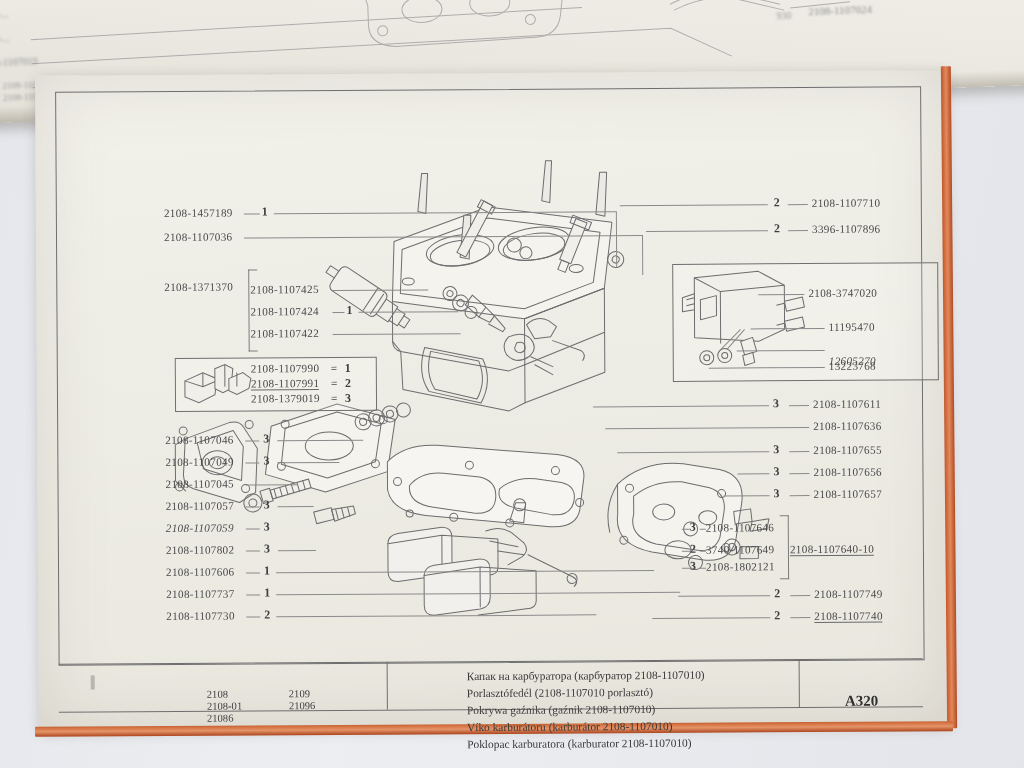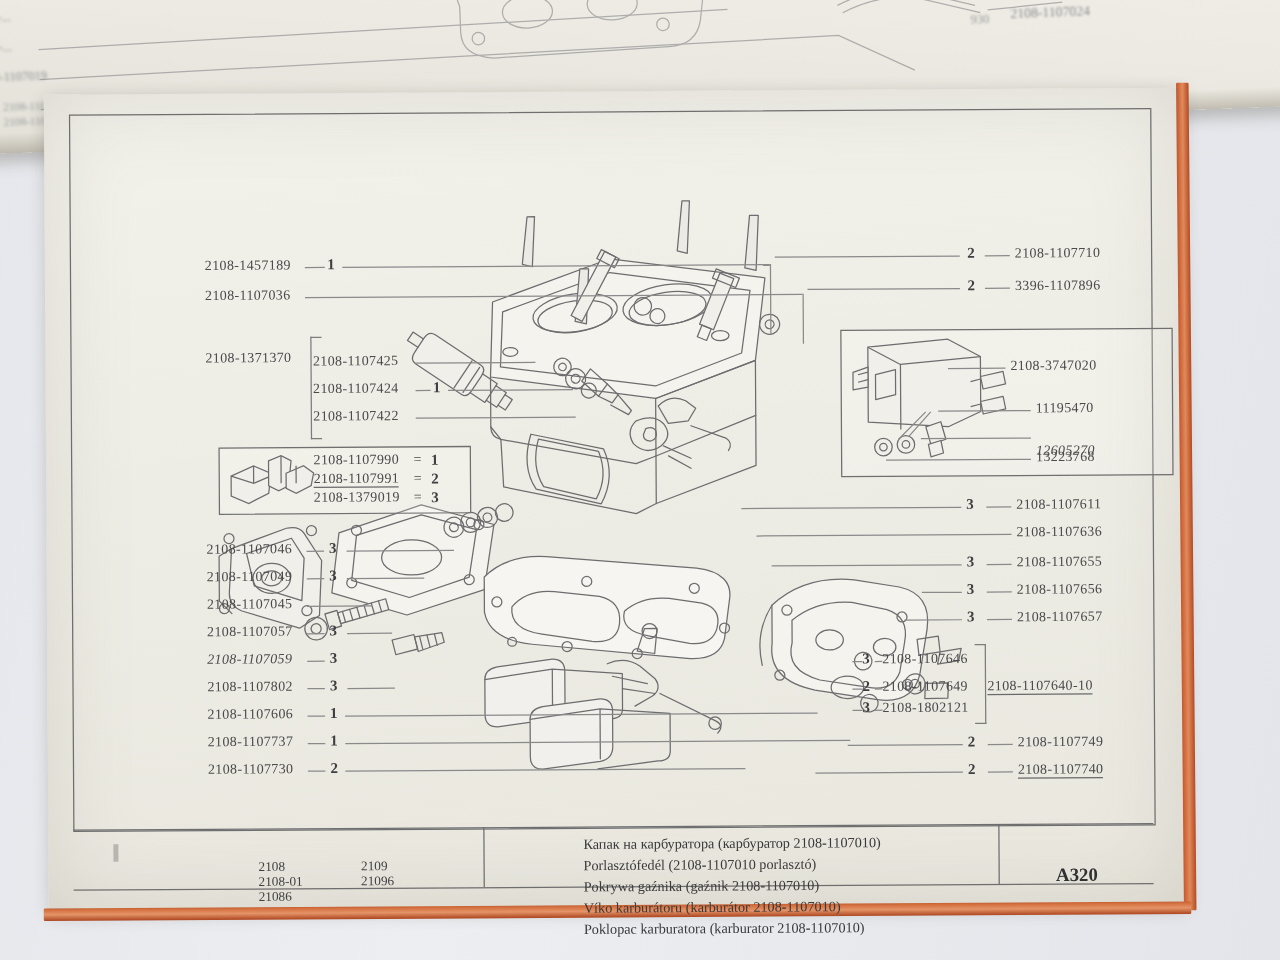--- a/index.html
+++ b/index.html
@@ -454,21 +454,21 @@
     <div class="pn" style="left:776px;top:417px;">2108-1107657</div>
     <div class="lead" style="left:686px;top:424px;width:46px;"></div>
     <div class="lead" style="left:752px;top:424px;width:20px;"></div>
 
     <div class="qty" style="left:652px;top:448px;">3</div>
     <div class="pn" style="left:668px;top:450px;">2108-1107646</div>
     <div class="lead" style="left:644px;top:457px;width:8px;"></div>
     <div class="lead" style="left:662px;top:457px;width:6px;"></div>
 
     <div class="qty" style="left:652px;top:470px;">2</div>
-    <div class="pn" style="left:668px;top:472px;">2108-1107649</div>
+    <div class="pn" style="left:668px;top:472px;">3740-1107649</div>
     <div class="lead" style="left:644px;top:479px;width:8px;"></div>
     <div class="lead" style="left:662px;top:479px;width:6px;"></div>
 
     <div class="qty" style="left:652px;top:487px;">3</div>
     <div class="pn" style="left:668px;top:489px;">2108-1802121</div>
     <div class="lead" style="left:644px;top:496px;width:8px;"></div>
     <div class="lead" style="left:662px;top:496px;width:6px;"></div>
 
     <div class="brk-r" style="left:742px;top:444px;width:8px;height:62px;"></div>
     <div class="pn ul" style="left:752px;top:472px;">2108-1107640-10</div>

